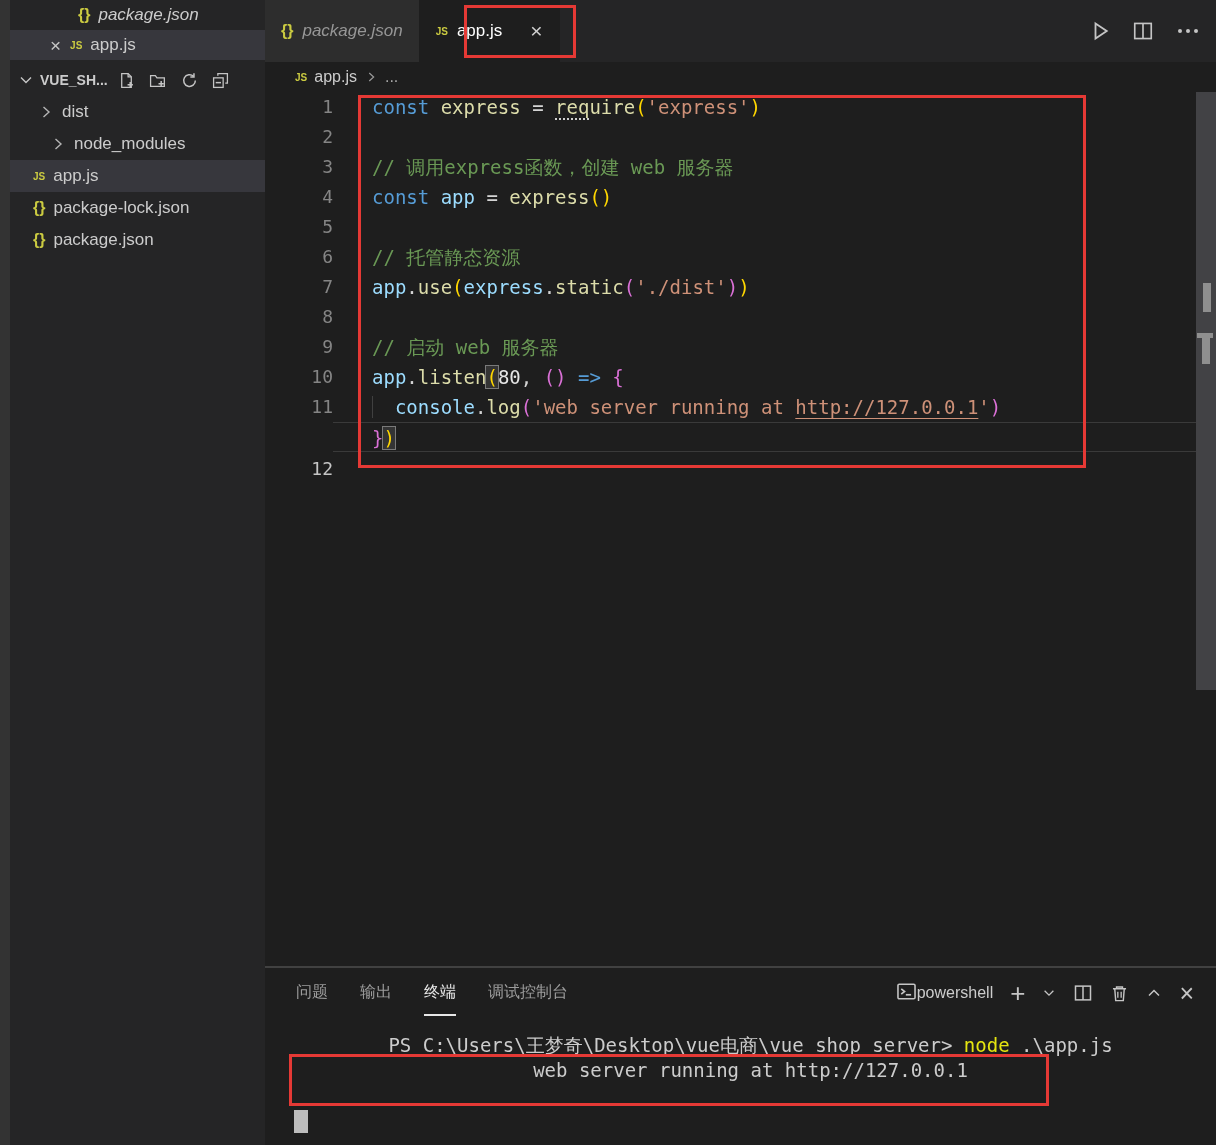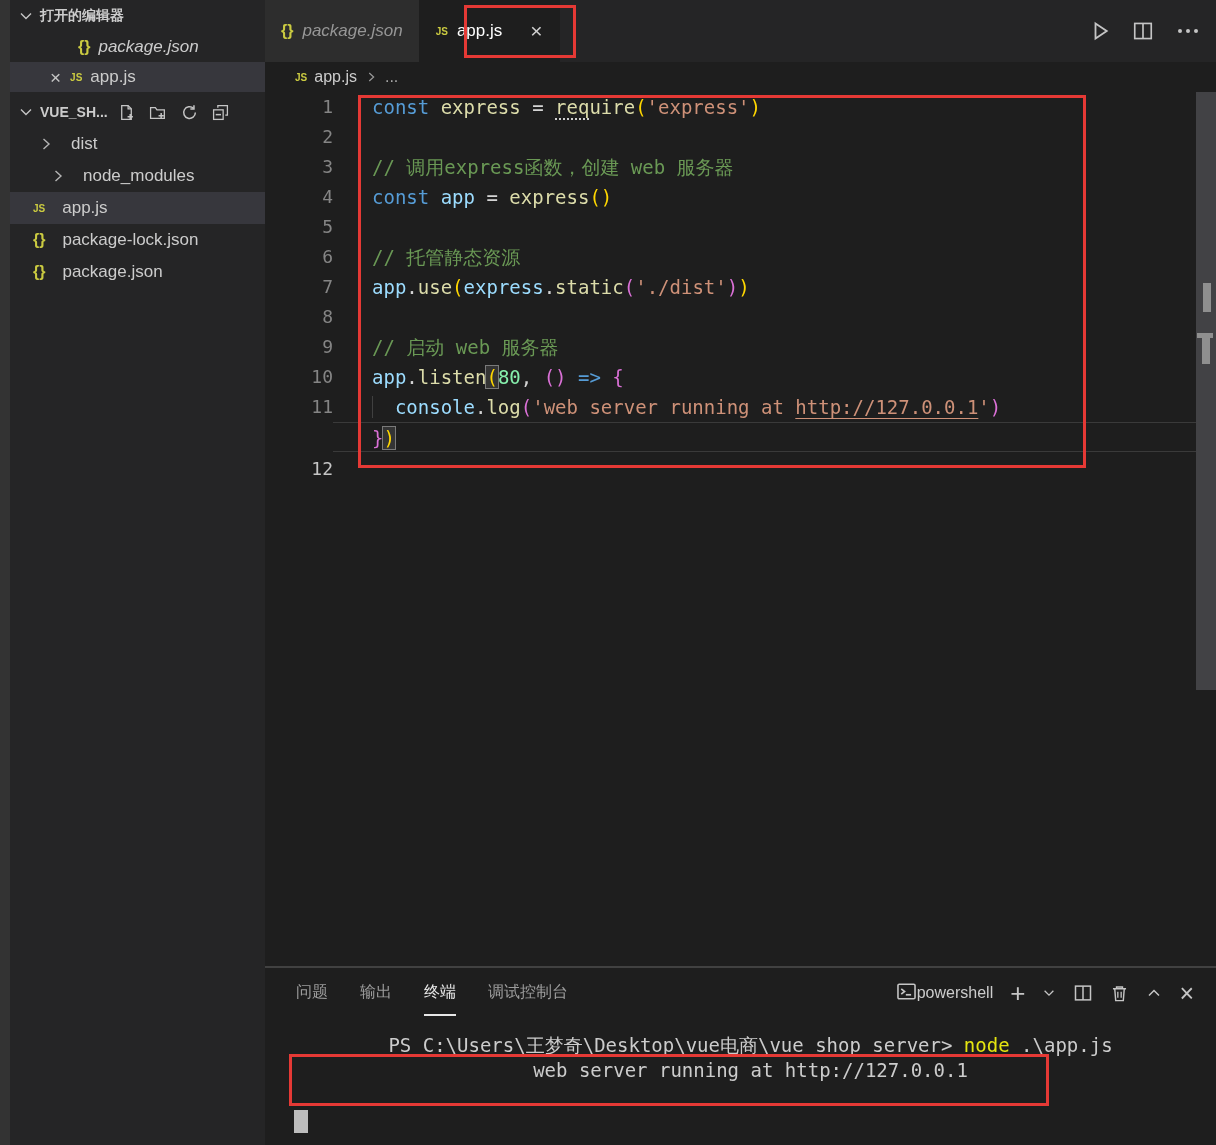--- a/index.html
+++ b/index.html
@@ -18,21 +18,21 @@
   .dots3 { display:flex; gap:4px; align-items:center; cursor:pointer; padding:4px; }
   .dots3 i { width:4px; height:4px; border-radius:50%; background:#c5c5c5; }
   .sb-sec-header { height:32px; display:flex; align-items:center; padding-left:8px; font-weight:bold; font-size:14px; color:#cccccc; }
   .sb-sec-header .chev { margin-right:6px; display:flex; }
   .sec-actions { display:flex; gap:14px; margin-left:10px; align-items:center; }
   .sec-actions svg { display:block; }
   .sb-row { height:30px; display:flex; align-items:center; font-size:17px; color:#cccccc; cursor:pointer; }
   .sb-row.sel { background:#37373d; }
   .sb-row .lbl { margin-left:8px; white-space:nowrap; }
   .sb-row .lbl.italic { font-style:italic; }
-  .tree-row { height:32px;gap:9px; }
+  .tree-row { height:32px; }
   .chip-js { color:#cbcb41; font-weight:bold; font-size:10px; font-family:"Liberation Sans",sans-serif; }
   .chip-json { color:#cbcb41; font-weight:bold; font-size:16px; }
   .close-x { color:#c5c5c5; font-size:19px; line-height:1; margin-right:9px; cursor:pointer; }
   
   .main { position:absolute; left:265px; top:0; width:951px; height:966px; background:#1e1e1e; }
   .tabbar { position:absolute; left:0; top:0; width:100%; height:62px; background:#252526; display:flex; }
   .tab { height:62px; display:flex; align-items:center; padding:0 16px; font-size:17px; background:#2d2d2d; border-right:1px solid #1e1e1e; cursor:pointer; }
   .tab .t-lbl { margin-left:9px; }
   .tab.preview { color:#969696; }
   .tab.preview .t-lbl { font-style:italic; }
@@ -45,21 +45,21 @@
   .code { position:absolute; left:0; top:92px; width:931px; }
   .line { display:flex; height:30px; font-family:"DejaVu Sans Mono", monospace; font-size:19px; line-height:30px; white-space:pre; }
   .ln { flex:0 0 68px; text-align:right; color:#858585; font-size:18px; user-select:none; }
   .lc { flex:1; padding-left:39px; }
   .line.cur .ln { color:#c6c6c6;margin-top:32px; }
   .line.cur .lc { border-top:1px solid #3a3a3a; border-bottom:1px solid #3a3a3a; }
   .tok.kw { color:#569cd6; }
   .tok.fn { color:#dcdcaa; }
   .tok.vr { color:#9cdcfe; }
   .tok.str { color:#ce9178; }
-  .tok.num { color:#86efac; }
+  .tok.num { color:#e5e5e5; }
   .tok.cm { color:#6a9955; }
   .tok.pl { color:#d4d4d4; }
   .tok.b1 { color:#ffd700; }
   .tok.b2 { color:#da70d6; }
   .tok.dots { border-bottom:2px dotted #cfcfcf; }
   .tok.link { text-decoration:underline; text-underline-offset:4px; }
   .tok.match { outline:1px solid #7a7a7a; background:rgba(110,110,110,.28); }
   .tok.guide { box-shadow:inset 1px 0 0 #404040; }
   
   .scrollbar { position:absolute; right:0; top:92px; width:20px; height:874px; }
@@ -91,28 +91,20 @@
 </style>
 </head>
 <body>
 
 <div id="root">
 
   <div class="strip"></div>
 
   <div class="sidebar">
 
-    <div class="sb-sec-header">
-      <span class="chev">
-        <svg width="16" height="16" viewBox="0 0 16 16">
-            <polyline points="3,5.5 8,10.5 13,5.5" fill="none" stroke="#c5c5c5" stroke-width="1.4"></polyline>
-          </svg>
-      </span>
-      <span>打开的编辑器</span>
-    </div>
     <div id="open-editors-list">
         <div class="sb-row" style="padding-left: 68px;">
           <span class="chip-json">{}</span>
           <span class="lbl italic">package.json</span>
         </div>
         <div class="sb-row sel" style="padding-left: 40px;">
           <span class="close-x">×</span>
           <span class="chip-js">JS</span>
           <span class="lbl">app.js</span>
         </div>

